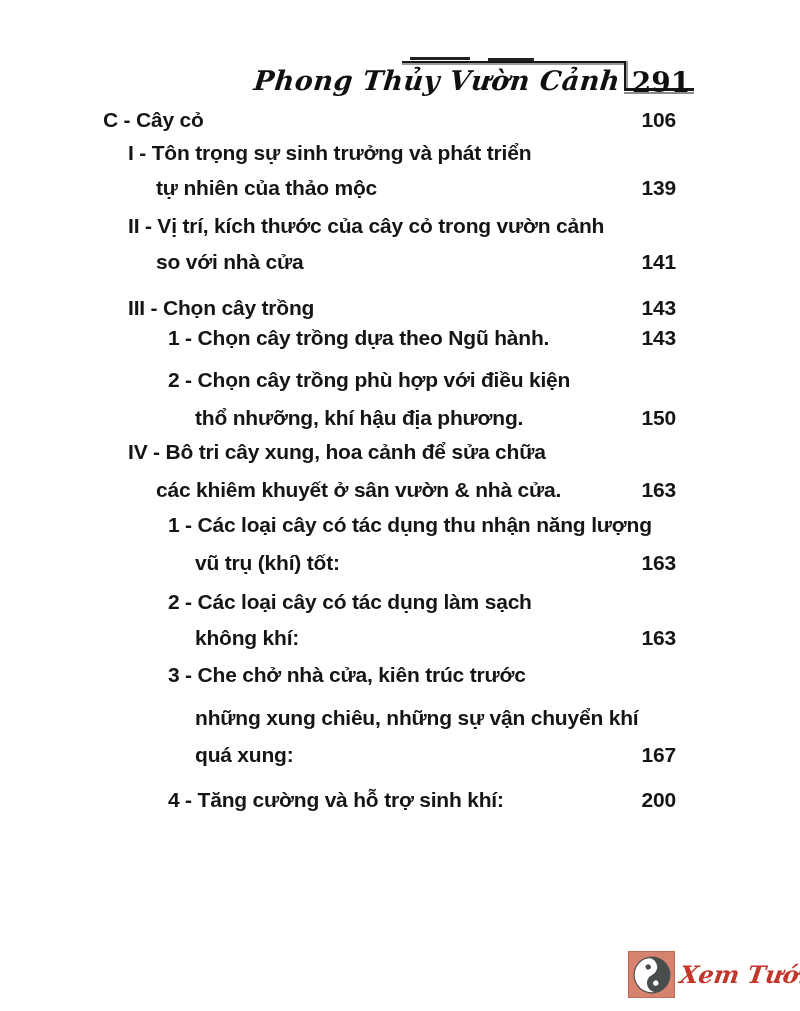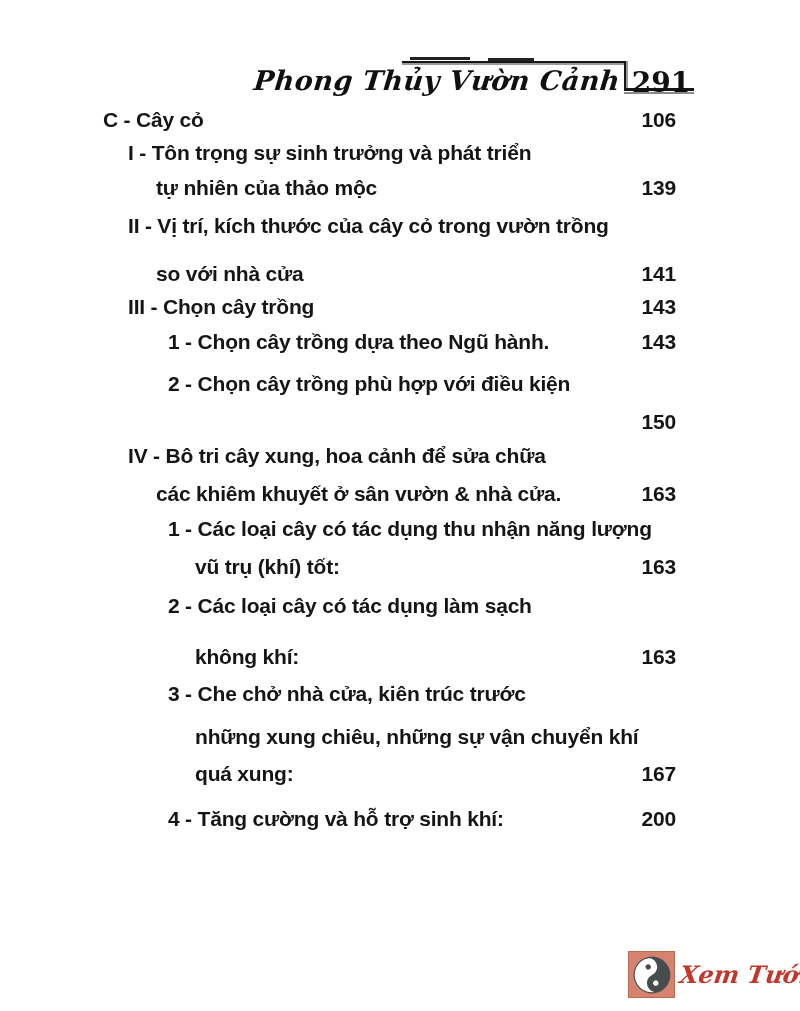--- a/index.html
+++ b/index.html
@@ -105,40 +105,41 @@
       </div>
     <div class="toc-line ind-b" style="margin-top:3px">
         <span>I - Tôn trọng sự sinh trưởng và phát triển</span>
         <span class="pg"></span>
       </div>
     <div class="toc-line ind-c" style="margin-top:3px">
         <span>tự  nhiên  của thảo mộc</span>
         <span class="pg">139</span>
       </div>
     <div class="toc-line ind-b" style="margin-top:10px">
-        <span>II - Vị trí, kích thước của cây cỏ trong vườn trồng</span>
+        <span>II - Vị trí, kích thước của cây cỏ trong vườn cảnh</span>
         <span class="pg"></span>
       </div>
-    <div class="toc-line ind-c" style="margin-top:16px">
+    <div class="toc-line ind-c" style="margin-top:4px">
         <span>so với nhà cửa</span>
         <span class="pg">141</span>
       </div>
-    <div class="toc-line ind-b" style="margin-top:5px">
+    <div class="toc-line ind-b" style="margin-top:18px">
         <span>III - Chọn cây trồng</span>
         <span class="pg">143</span>
       </div>
-    <div class="toc-line ind-d" style="margin-top:5px">
+    <div class="toc-line ind-d" style="">
         <span>1 - Chọn cây trồng dựa theo Ngũ hành.</span>
         <span class="pg">143</span>
       </div>
     <div class="toc-line ind-d" style="margin-top:12px">
         <span>2 - Chọn cây trồng phù hợp với điều kiện</span>
         <span class="pg"></span>
       </div>
     <div class="toc-line ind-e" style="margin-top:8px">
+        <span>thổ nhưỡng, khí hậu địa phương.</span>
         <span class="pg">150</span>
       </div>
     <div class="toc-line ind-b" style="margin-top:4px">
         <span>IV - Bô tri cây xung, hoa cảnh để sửa chữa</span>
         <span class="pg"></span>
       </div>
     <div class="toc-line ind-c" style="margin-top:6px">
         <span>các khiêm khuyết ở sân vườn &amp; nhà cửa.</span>
         <span class="pg">163</span>
       </div>
@@ -147,21 +148,21 @@
         <span class="pg"></span>
       </div>
     <div class="toc-line ind-e" style="margin-top:8px">
         <span>vũ trụ (khí) tốt:</span>
         <span class="pg">163</span>
       </div>
     <div class="toc-line ind-d" style="margin-top:9px">
         <span>2 - Các loại cây có tác dụng làm sạch</span>
         <span class="pg"></span>
       </div>
-    <div class="toc-line ind-e" style="margin-top:21px">
+    <div class="toc-line ind-e" style="margin-top:6px">
         <span>không khí:</span>
         <span class="pg">163</span>
       </div>
     <div class="toc-line ind-d" style="margin-top:7px">
         <span>3 - Che chở nhà cửa, kiên trúc trước</span>
         <span class="pg"></span>
       </div>
     <div class="toc-line ind-e" style="margin-top:13px">
         <span>những xung chiêu, những sự vận chuyển khí</span>
         <span class="pg"></span>

